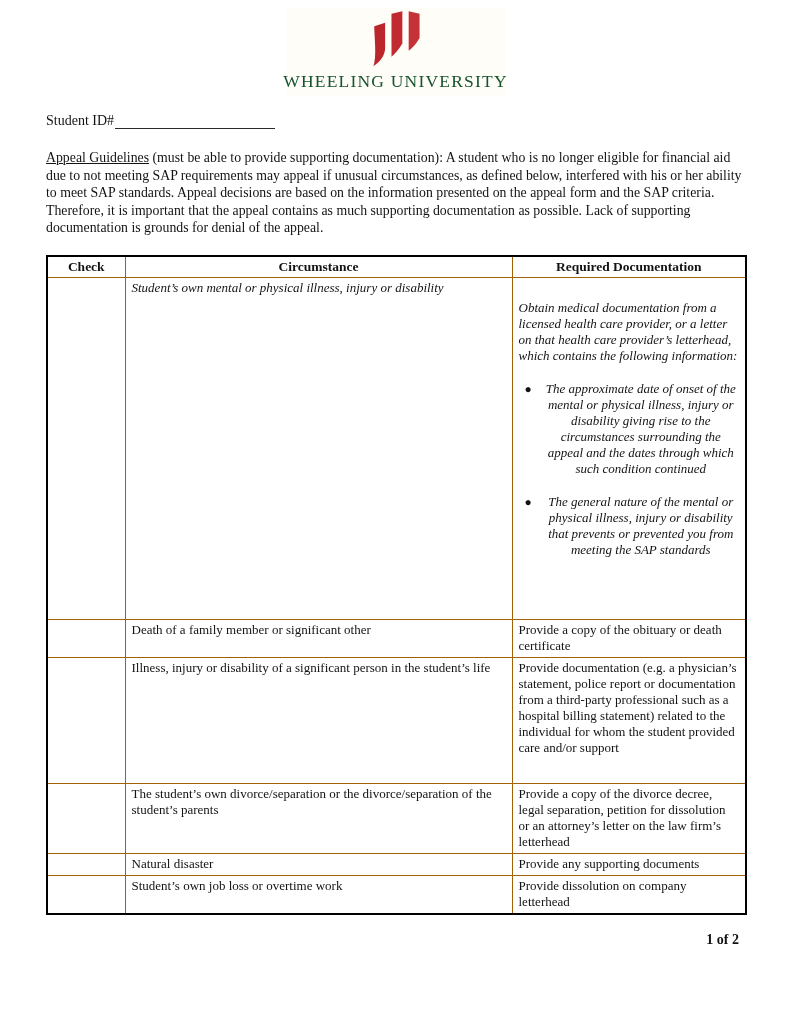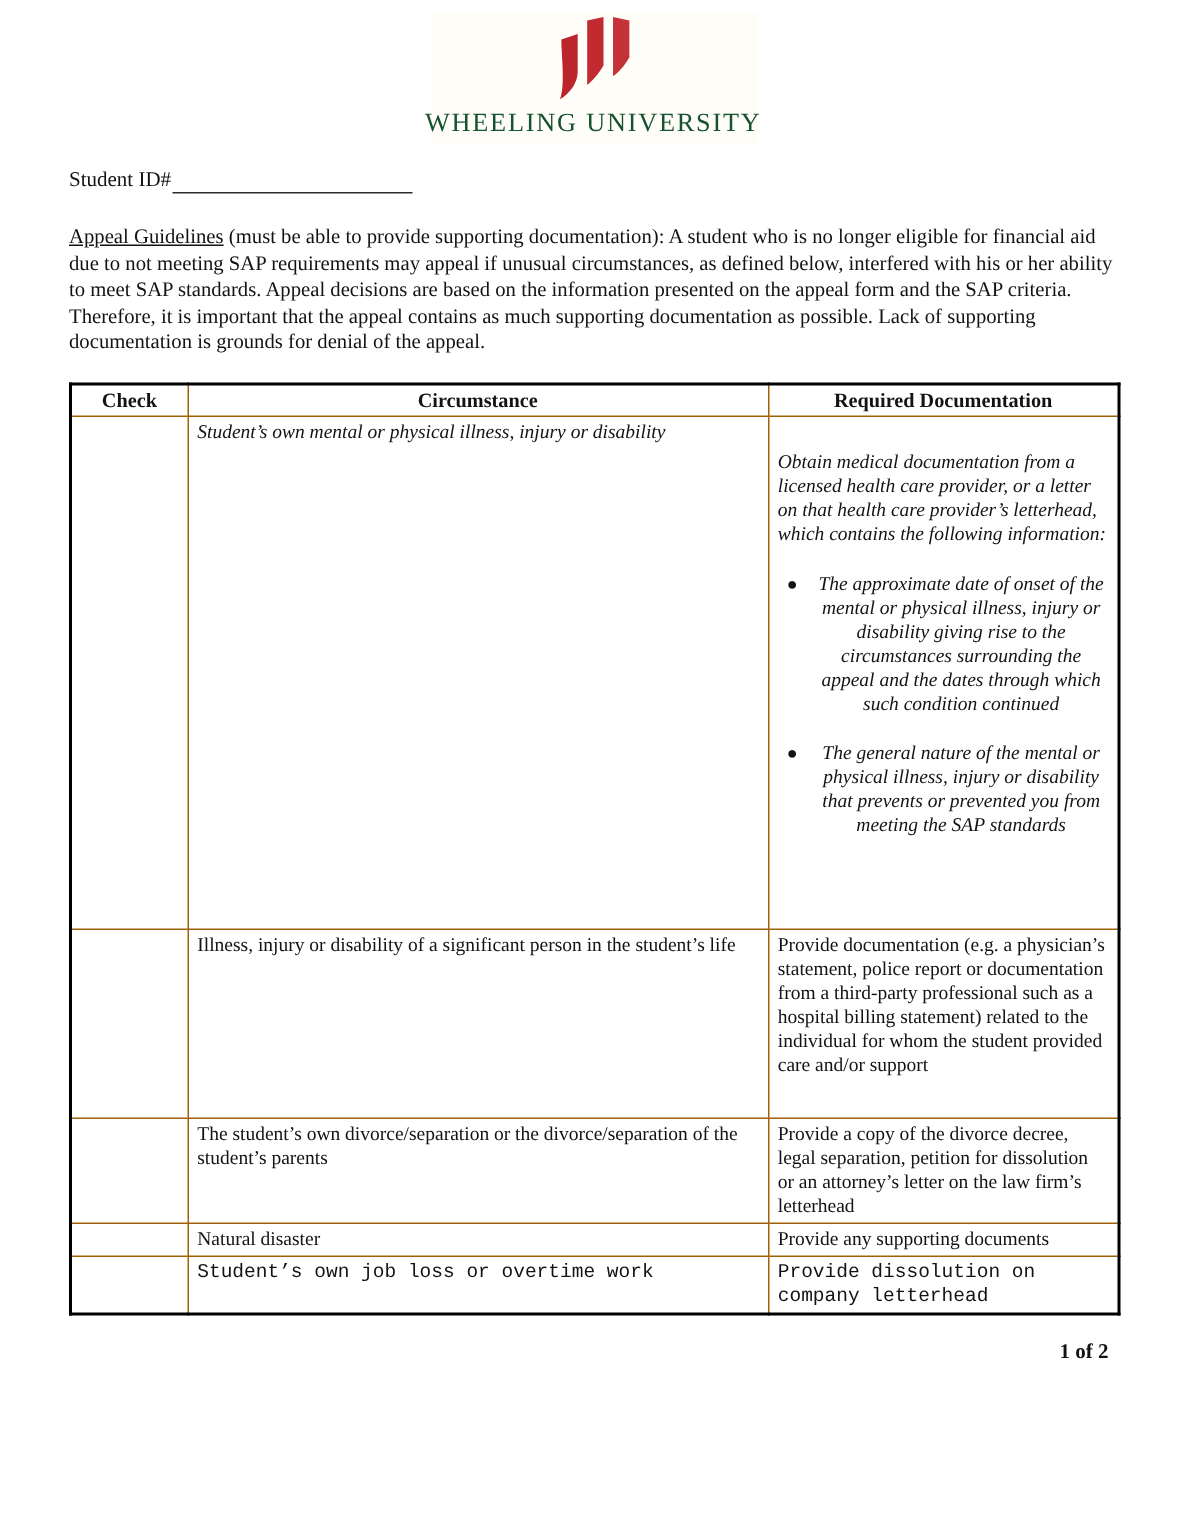--- a/index.html
+++ b/index.html
@@ -139,36 +139,41 @@
           <div class="bullet">
             <span class="b">●</span>
             <span class="bt">The approximate date of onset of the mental or physical illness, injury or disability giving rise to the circumstances surrounding the appeal and the dates through which such condition continued</span>
           </div>
           <div class="bullet">
             <span class="b">●</span>
             <span class="bt">The general nature of the mental or physical illness, injury or disability that prevents or prevented you from meeting the SAP standards</span>
           </div>
         </td>
       </tr>
+      <tr style="height:34px;">
+        <td></td>
+        <td>Death of a family member or significant other</td>
+        <td>Provide a copy of the obituary or death certificate</td>
+      </tr>
       <tr style="height:126px;padding-left:32px;">
         <td></td>
         <td>Illness, injury or disability of a significant person in the student’s life</td>
         <td>Provide documentation (e.g. a physician’s statement, police report or documentation from a third-party professional such as a hospital billing statement) related to the individual for whom the student provided care and/or support</td>
       </tr>
       <tr style="height:66px;">
         <td></td>
         <td>The student’s own divorce/separation or the divorce/separation of the student’s parents</td>
         <td>Provide a copy of the divorce decree, legal separation, petition for dissolution or an attorney’s letter on the law firm’s letterhead</td>
       </tr>
       <tr style="height:20px;">
         <td></td>
         <td>Natural disaster</td>
         <td>Provide any supporting documents</td>
       </tr>
-      <tr style="height:36px;font-family:Liberation Mono, monospace;">
+      <tr style="height:36px;">
         <td></td>
         <td>Student’s own job loss or overtime work</td>
         <td>Provide dissolution on company letterhead</td>
       </tr>
     </tbody>
   </table>
 
   <div class="footer">1 of 2</div>
 
 </div>

